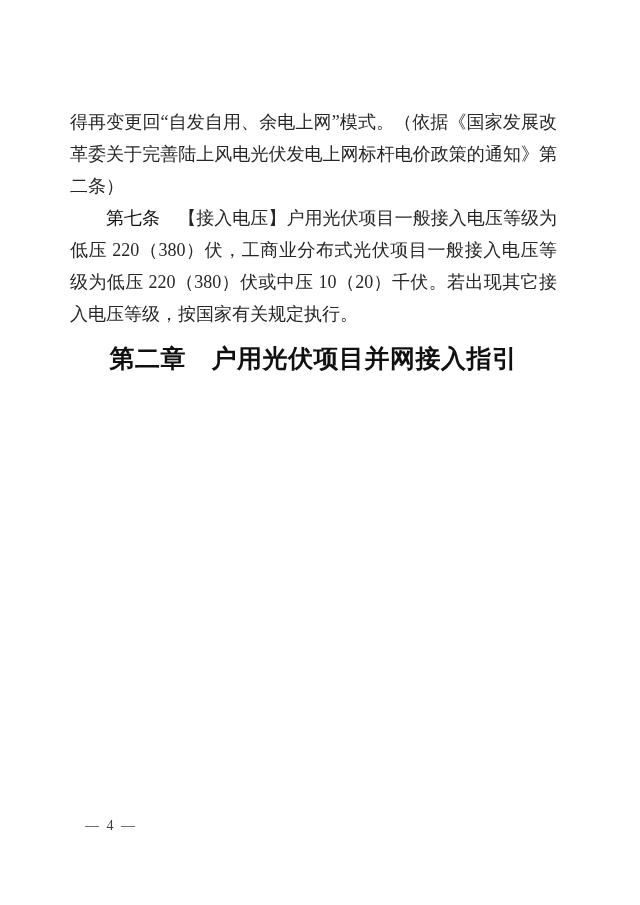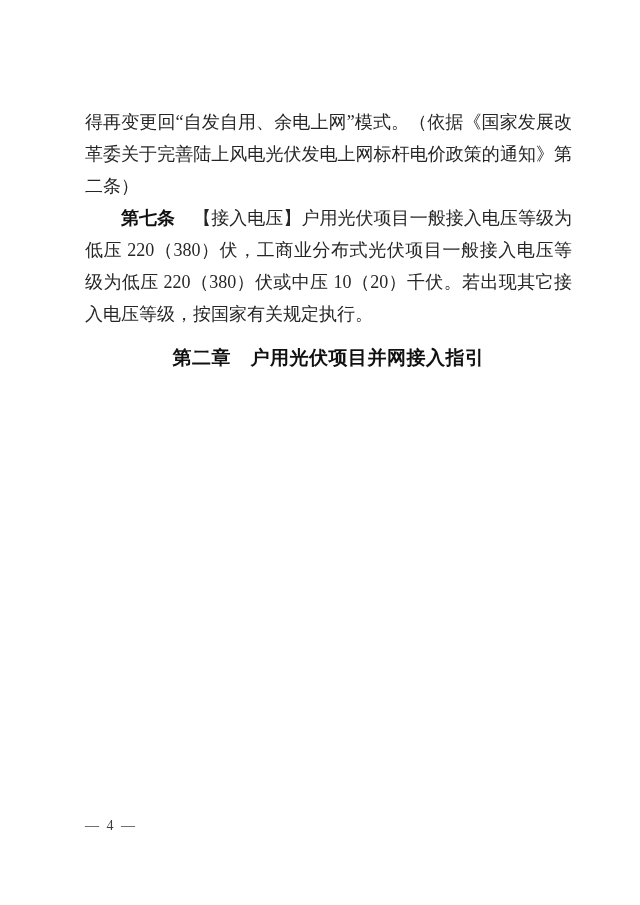--- a/index.html
+++ b/index.html
@@ -10,46 +10,46 @@
   .page {
     position: relative;
     width: 640px;
     height: 905px;
     background: #ffffff;
     overflow: hidden;
     font-family: "Liberation Serif", "DejaVu Serif", serif;
   }
   .doc-body {
     position: absolute;
-    left: 85px;
+    left: 70px;
     top: 106px;
     width: 487px;
     font-size: 18px;
     line-height: 32px;
     color: #262626;
     text-align: justify;
   }
   p.para {
     margin: 0;
     padding: 0;
   }
   p.para.indent {
     text-indent: 2em;
   }
   .clause-num {
-    font-weight: 700;
+    font-weight: 400;
     color: #101010;
     font-family: "Liberation Sans", "DejaVu Sans", sans-serif;
   }
   h2.chapter-heading {
     margin: 12px 0 0 0;
     padding: 0;
     text-indent: 0;
     text-align: center;
-    font-size: 19px;
+    font-size: 25px;
     line-height: 32px;
     font-weight: 700;
     color: #101010;
     letter-spacing: 0.5px;
     font-family: "Liberation Sans", "DejaVu Sans", sans-serif;
   }
   .page-footer {
     position: absolute;
     left: 85px;
     top: 818px;

